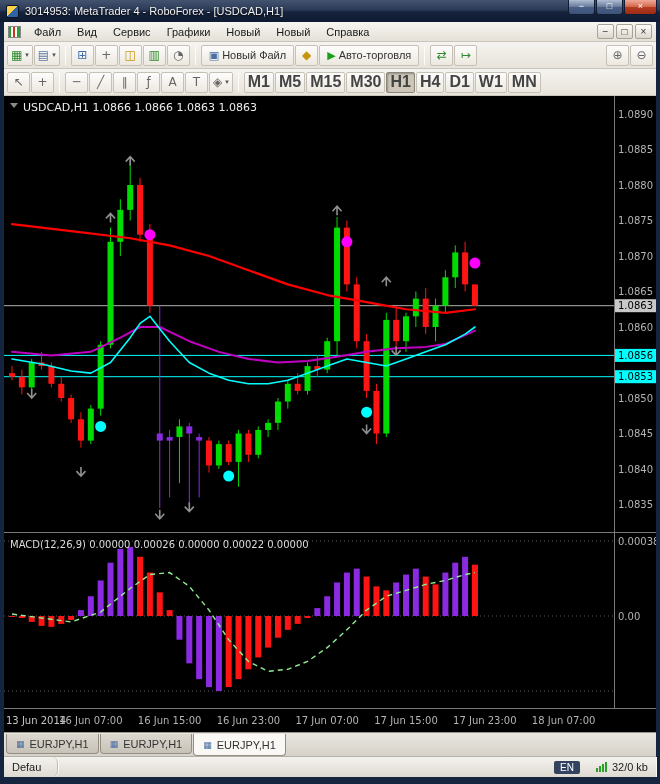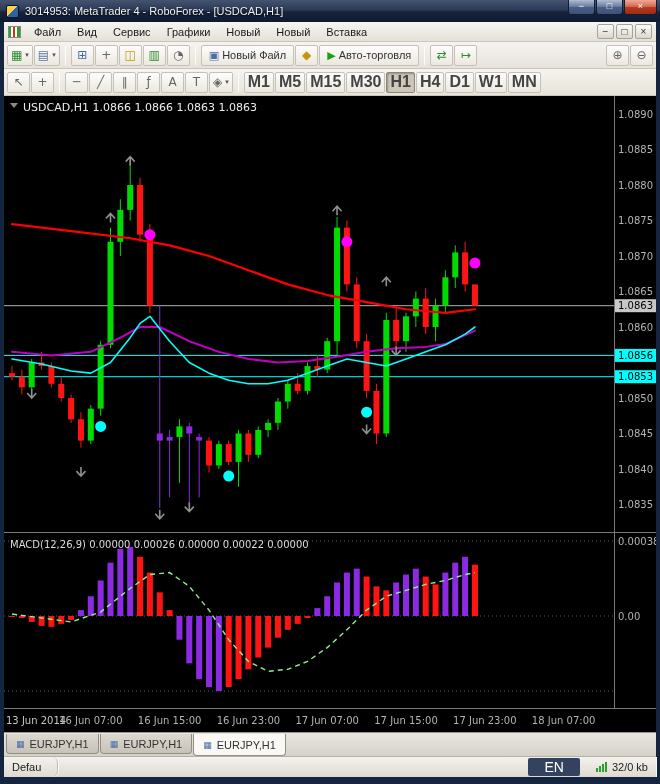--- a/index.html
+++ b/index.html
@@ -66,21 +66,21 @@
   .tab.active { background: #faf8f4; height: 22px; }
   .tab-icon { font-size: 9px; color: #4a6fa5; font-family: "DejaVu Sans", sans-serif; }
 
   
   .statusbar { flex: 0 0 21px; background: linear-gradient(#f4f2ee, #dedad2); border-top: 1px solid #b5b0a6;
     display: flex; align-items: center; font-size: 11px; color: #222; }
   .cell { padding: 0 8px; height: 100%; display: flex; align-items: center;
     border-right: 1px solid #c3beb4; box-shadow: 1px 0 0 #fbfaf8; }
   .cell.profile { width: 54px; overflow: hidden; white-space: nowrap; border-radius: 6px; }
   .cell.grow { flex: 1; border-right: none; box-shadow: none; }
-  .lang-chip { background: #33435f; color: #fff; font-size: 14px; padding: 1px 16px; border-radius: 2px; margin-right: 8px; }
+  .lang-chip { background: #33435f; color: #fff; font-size: 10px; padding: 1px 6px; border-radius: 2px; margin-right: 8px; }
   .cell.traffic { border-right: none; gap: 5px; }
   .bars { display: inline-flex; align-items: flex-end; gap: 1px; }
   .bars span { width: 2px; background: #2aa02a; display: inline-block; }
   .bars span:nth-child(1){height:4px} .bars span:nth-child(2){height:6px}
   .bars span:nth-child(3){height:8px} .bars span:nth-child(4){height:10px}
 </style>
 </head>
 <body>
 
 <div class="window">
@@ -98,21 +98,21 @@
   <div class="frame">
 
     <div class="menubar">
       <span class="menu-chart-icon"></span>
       <span class="menu-item">Файл</span>
       <span class="menu-item">Вид</span>
       <span class="menu-item">Сервис</span>
       <span class="menu-item">Графики</span>
       <span class="menu-item">Новый</span>
       <span class="menu-item">Новый</span>
-      <span class="menu-item">Вставка</span>
+      <span class="menu-item">Справка</span>
       <div class="mdi-btns">
         <span class="mdi-btn">−</span>
         <span class="mdi-btn">□</span>
         <span class="mdi-btn">×</span>
       </div>
     </div>
 
     <div class="toolbar row1">
       <span class="tbtn">
         <span class="ic-green">▦</span>

